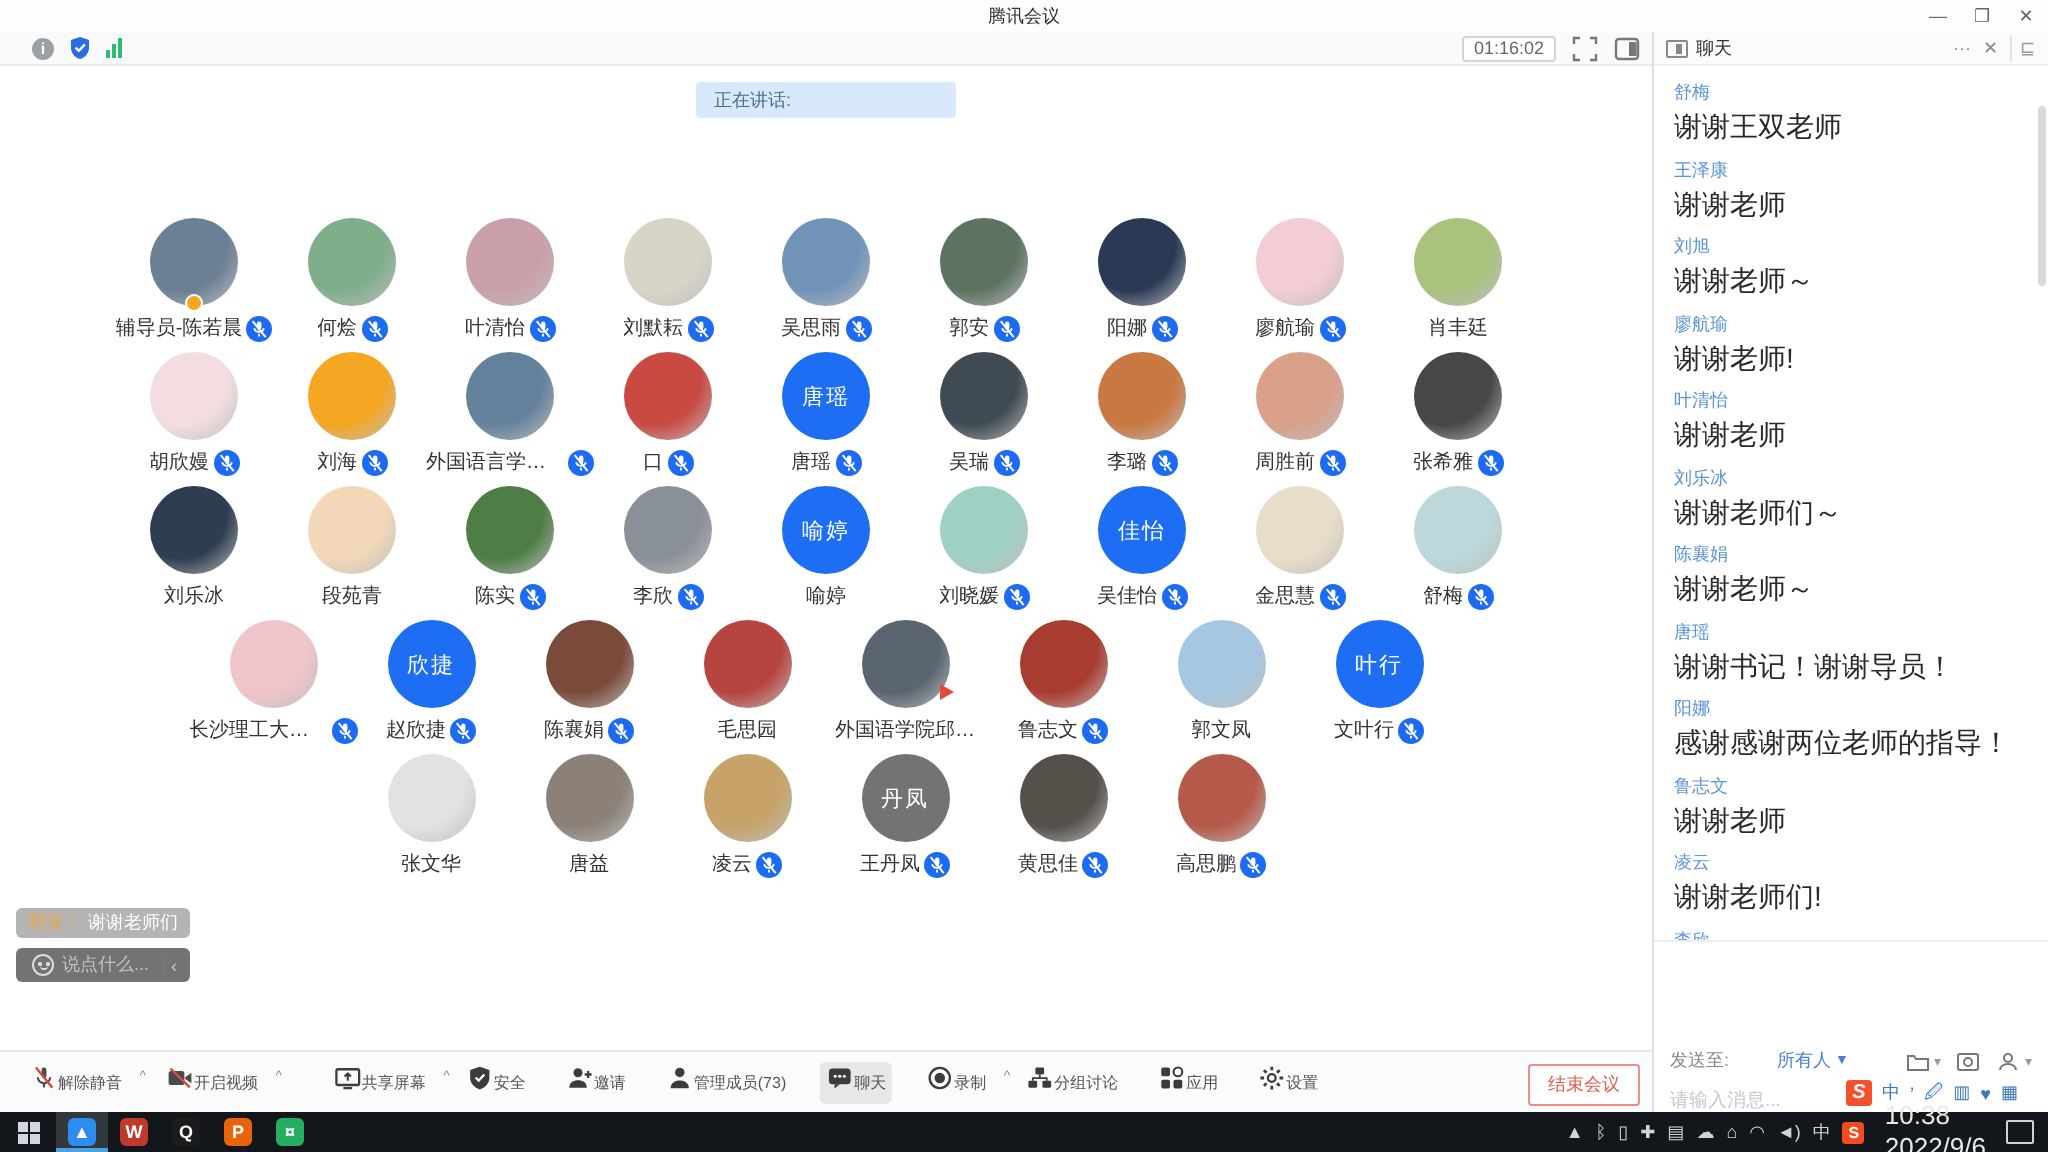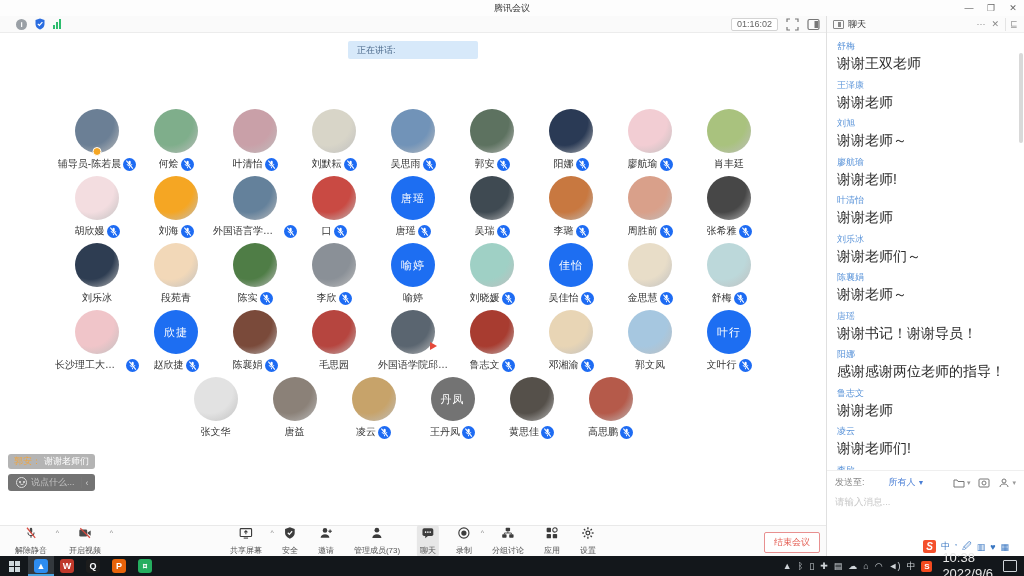--- a/index.html
+++ b/index.html
@@ -53,21 +53,21 @@
   .quick-chat .smiley:before { content:""; position:absolute; left:2px; top:3px; width:1.5px; height:1.5px; background:#ddd; border-radius:50%; box-shadow:4px 0 0 #ddd; }
   .quick-chat .smiley:after { content:""; position:absolute; left:2.5px; bottom:2px; width:4px; height:2px; border-bottom:1px solid #ddd; border-radius:0 0 4px 4px; }
   .quick-chat .qph { color:#c2c2c2; font-size:9px; margin-right:6px; }
   .quick-chat .qdiv { width:1px; height:11px; background:#777; margin-right:4px; }
   .quick-chat .qarrow { color:#ccc; font-size:9px; padding-right:2px; }
 
   
   .mtoolbar { height:31px; background:#fbfbfb; border-top:1px solid #e9e9e9; position:relative; display:flex; align-items:center; }
   .tb-left { display:flex; gap:16px; padding-left:12px; }
   .tb-center { position:absolute; left:50%; transform:translateX(-50%); display:flex; gap:14px; align-items:center; }
-  .tb-item { display:flex; flex-direction:column; align-items:center; justify-content:center; position:relative; cursor:default; padding:1px 3px; border-radius:3px; }
+  .tb-item { display:flex; flex-direction:row; align-items:center; justify-content:center; position:relative; cursor:default; padding:1px 3px; border-radius:3px; }
   .tb-item.active { background:#e7e7e7; }
   .tb-item svg { width:14px; height:14px; }
   .tb-item .tlabel { font-size:8px; color:#555; margin-top:1px; white-space:nowrap; }
   .tb-caret { position:absolute; right:-9px; top:4px; font-size:7px; color:#888; }
   .end-btn { position:absolute; right:6px; top:6px; border:1px solid #e89090; color:#e45c51; background:#fff; font-size:9px; border-radius:2px; padding:3px 9px; }
 
   
   .chat { width:198px; height:540px; border-left:1px solid #e0e0e0; background:#fff; display:flex; flex-direction:column; position:relative; }
   .chat-header { height:17px; border-bottom:1px solid #f0f0f0; background:#fbfbfb; display:flex; align-items:center; padding:0 6px; }
   .chat-header .ch-ic { width:11px; height:9px; border:1px solid #888; border-radius:1px; position:relative; margin-right:4px; }
@@ -75,21 +75,21 @@
   .chat-header .ch-title { font-size:9px; color:#333; }
   .chat-header .ch-right { margin-left:auto; display:flex; align-items:center; gap:6px; color:#888; font-size:9px; }
   .chat-header .ch-pin { width:13px; height:13px; border-left:1px solid #e4e4e4; padding-left:4px; display:flex; align-items:center; color:#999; }
 
   .chat-msgs { flex:1; overflow:hidden; padding:7px 10px 0 10px; position:relative; }
   .cmsg .cname { font-size:9px; color:#5b94d9; margin-bottom:2px; }
   .cmsg .ctext { font-size:14px; color:#2a2a2a; margin-bottom:6px; line-height:1.25; }
   .chat-scrollbar { position:absolute; right:1px; top:20px; width:4px; height:90px; background:#d9d9d9; border-radius:2px; }
 
   .chat-footer { border-top:1px solid #efefef; padding:5px 8px 0 8px; height:86px; }
-  .send-row { display:flex; align-items:center; font-size:9px; }
+  .send-row { display:flex; align-items:center; font-size:9px;margin-top:48px; }
   .send-row .slabel { color:#888; }
   .send-row .svalue { color:#4a7fd6; margin-left:3px;padding-left:21px; }
   .send-row .scaret { color:#4a7fd6; font-size:7px; margin-left:2px; }
   .send-icons { margin-left:auto; display:flex; gap:8px; align-items:center; color:#777; }
   .send-icons svg { width:12px; height:12px; }
   .send-icons .mini-caret { font-size:7px; color:#999; margin-left:-6px; }
   .chat-input { margin-top:7px; font-size:9.5px; color:#c8c8c8; }
 
   
   .taskbar { position:absolute; left:0; bottom:0; width:1024px; height:20px; background:#13171b; display:flex; align-items:center; }
@@ -547,33 +547,20 @@
                   <span class="flag"></span>
                 </div>
                 <div class="pname">
                   <span class="nm">外国语学院邱俊琚</span>
                 </div>
               </div>
               <div class="participant">
                 <div class="avatar" style="background:radial-gradient(circle at 35% 30%, #a83c30, #a83c30 55%, rgba(0,0,0,0.25));"></div>
                 <div class="pname">
                   <span class="nm">鲁志文</span>
-                  <svg class="mic-badge" viewBox="0 0 14 14">
-                    <circle cx="7" cy="7" r="7" fill="#1d6bf3"></circle>
-                    <rect x="5.9" y="3" width="2.4" height="4.4" rx="1.2" fill="#fff"></rect>
-                    <path d="M4.4 6.6a2.7 2.7 0 0 0 5.2 0" stroke="#fff" stroke-width="1" fill="none"></path>
-                    <line x1="7" y1="9.6" x2="7" y2="11" stroke="#fff" stroke-width="1"></line>
-                    <line x1="3.6" y1="2.8" x2="10.6" y2="11.4" stroke="#fff" stroke-width="1.1"></line>
-                  </svg>
-                </div>
-              </div>
-              <div class="participant">
-                <div class="avatar" style="background:radial-gradient(circle at 35% 30%, #e8d5b5, #e8d5b5 55%, rgba(0,0,0,0.25));"></div>
-                <div class="pname">
-                  <span class="nm">邓湘渝</span>
                   <svg class="mic-badge" viewBox="0 0 14 14">
                     <circle cx="7" cy="7" r="7" fill="#1d6bf3"></circle>
                     <rect x="5.9" y="3" width="2.4" height="4.4" rx="1.2" fill="#fff"></rect>
                     <path d="M4.4 6.6a2.7 2.7 0 0 0 5.2 0" stroke="#fff" stroke-width="1" fill="none"></path>
                     <line x1="7" y1="9.6" x2="7" y2="11" stroke="#fff" stroke-width="1"></line>
                     <line x1="3.6" y1="2.8" x2="10.6" y2="11.4" stroke="#fff" stroke-width="1.1"></line>
                   </svg>
                 </div>
               </div>
               <div class="participant">

